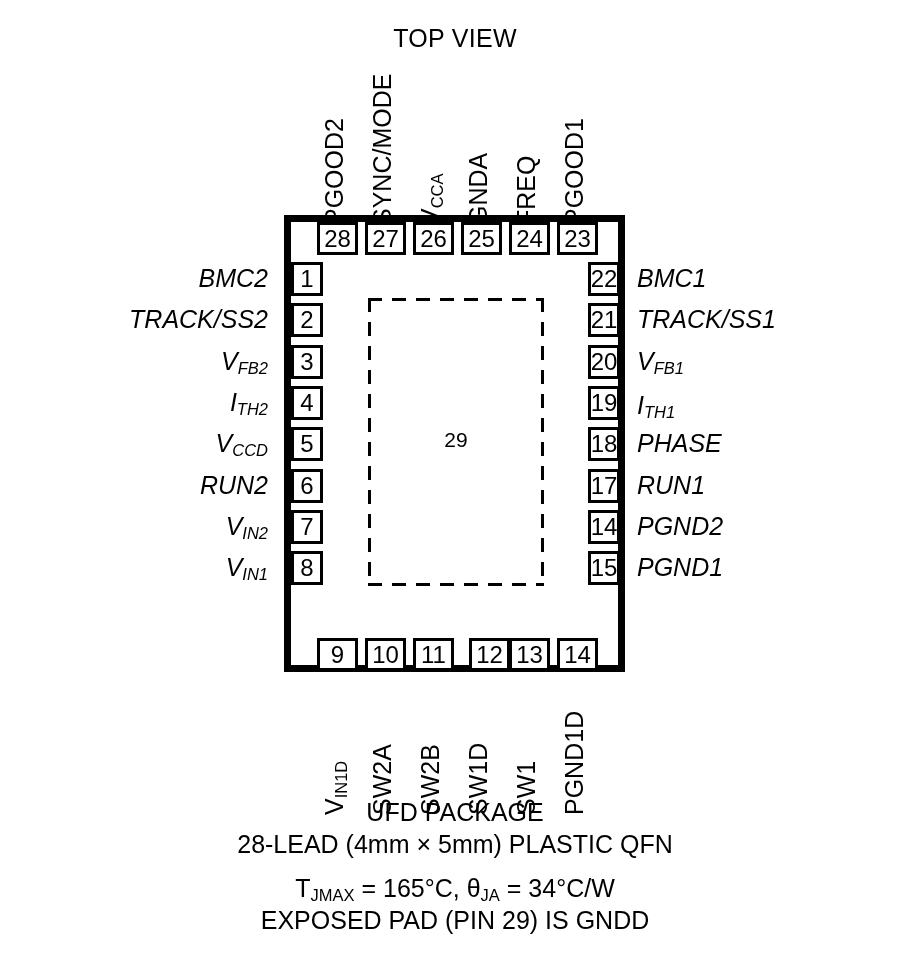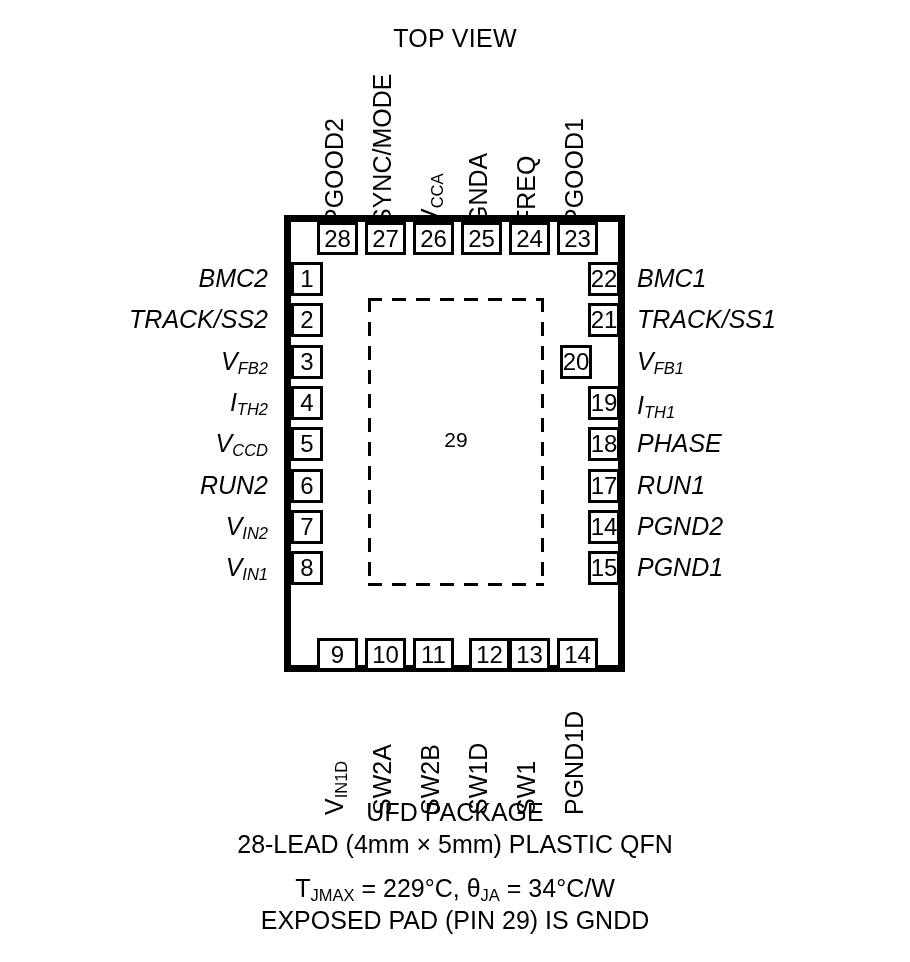--- a/index.html
+++ b/index.html
@@ -414,21 +414,21 @@
       <div class="c tl"></div>
       <div class="c tr"></div>
       <div class="c bl"></div>
       <div class="c br"></div>
       <div class="e top"></div>
       <div class="e bottom"></div>
       <div class="e left"></div>
       <div class="e right"></div>
       <div class="num">21</div>
     </div>
-    <div class="pin v" style="left: 560px; top: 345px;">
+    <div class="pin v" style="left: 588px; top: 345px;">
       <div class="c tl"></div>
       <div class="c tr"></div>
       <div class="c bl"></div>
       <div class="c br"></div>
       <div class="e top"></div>
       <div class="e bottom"></div>
       <div class="e left"></div>
       <div class="e right"></div>
       <div class="num">20</div>
     </div>
@@ -515,15 +515,15 @@
     <div class="side-label right" style="top: 369px; margin-top: 24px;"><span>I</span><sub>TH1</sub></div>
     <div class="side-label right" style="top: 431px;"><span>PHASE</span></div>
     <div class="side-label right" style="top: 473px;"><span>RUN1</span></div>
     <div class="side-label right" style="top: 514px;"><span>PGND2</span></div>
     <div class="side-label right" style="top: 555px;"><span>PGND1</span></div>
   </div>
 
 <div id="caption">
   <span class="line">UFD PACKAGE</span>
   <span class="line"><span>28-LEAD (4mm </span><span>×</span><span> 5mm) PLASTIC QFN</span></span>
-  <span class="line gap"><span>T</span><sub>JMAX</sub><span> = 229°C, </span><span>θ</span><sub>JA</sub><span> = 34°C/W</span></span>
+  <span class="line gap"><span>T</span><sub>JMAX</sub><span> = 165°C, </span><span>θ</span><sub>JA</sub><span> = 34°C/W</span></span>
   <span class="line">EXPOSED PAD (PIN 29) IS GNDD</span>
 </div>
 
 </body></html>

